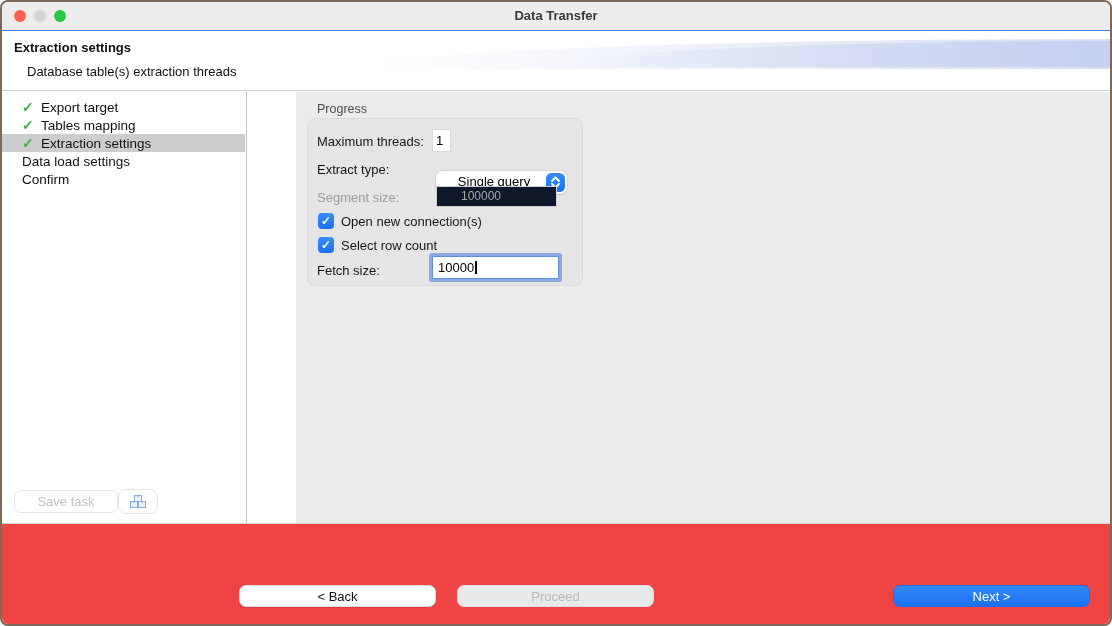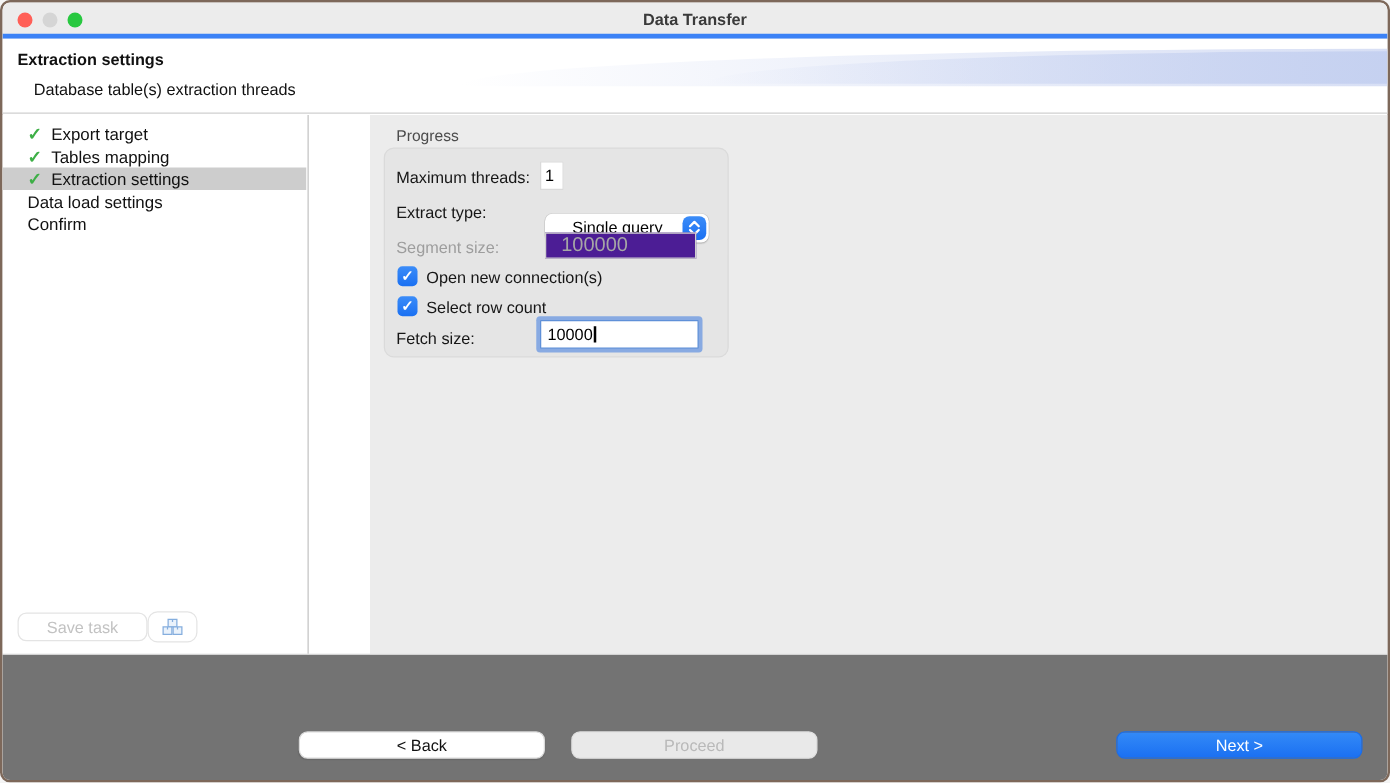--- a/index.html
+++ b/index.html
@@ -8,21 +8,21 @@
 
   .window {
     position:absolute; inset:0;
     border:2px solid #7d685a; border-radius:8px;
     overflow:hidden; background:#ffffff;
   }
 
   
   .titlebar {
     position:absolute; left:0; right:0; top:0; height:29px;
-    background:#ececec; border-bottom:4px solid #3b82f6;
+    background:#ececec; border-bottom:1px solid #3b82f6;
   }
   .traffic { position:absolute; top:8px; left:12px; display:flex; gap:8px; }
   .light { width:12px; height:12px; border-radius:50%; }
   .light.close { background:#ff5f57; }
   .light.min   { background:#d5d5d5; }
   .light.zoom  { background:#28c840; }
   .win-title {
     position:absolute; left:0; right:0; top:6px; text-align:center;
     font-size:13px; font-weight:bold; color:#3a3a3a;
   }
@@ -87,39 +87,39 @@
     box-shadow:0 0 0 0.5px rgba(0,0,0,0.12), 0 1px 1px rgba(0,0,0,0.12);
   }
   .dd-text { position:absolute; left:10px; right:25px; top:3px; text-align:center; font-size:13px; color:#000; }
   .dd-step {
     position:absolute; right:2px; top:2px; width:19px; height:19px; border-radius:5.5px;
     background:linear-gradient(#3b8cf8,#1a70f2);
     display:flex; align-items:center; justify-content:center;
   }
   .in-segment {
     position:absolute; left:140px; top:94px; width:121px; height:21px;
-    background:#4c1d95; border:1px solid #cfcfcf; font-size:16px; color:#a6a6a6;
-    padding-left:12px; line-height:19px;
+    background:#0f172a; border:1px solid #cfcfcf; font-size:12px; color:#a6a6a6;
+    padding-left:24px; line-height:19px;
   }
   .cbox {
     position:absolute; width:16px; height:16px; border-radius:4px;
     background:linear-gradient(#3b8cf8,#1a70f2);
     color:#fff; font-size:12px; font-weight:bold; text-align:center; line-height:16px;
   }
   .in-fetch {
     position:absolute; left:136px; top:164px; width:127px; height:23px;
     background:#fff; border:1px solid #5f90d8;
     box-shadow:0 0 0 3px rgba(120,160,226,0.85);
     font-size:13px; color:#000; padding-left:5px; line-height:21px; border-radius:1px;
   }
   .caret { display:inline-block; width:1.5px; height:13px; background:#000; vertical-align:-2px; margin-left:1px; }
 
   
   .footer-sep { position:absolute; left:0; right:0; top:521px; height:1px; background:#d3d3d3; }
-  .footer { position:absolute; left:0; right:0; top:522px; bottom:0; background:#737373;padding-left:16px; }
+  .footer { position:absolute; left:0; right:0; top:522px; bottom:0; background:#ef4444;padding-left:16px; }
   .btn {
     position:absolute; top:61px; width:197px; height:22px; border-radius:7px;
     font-size:13px; text-align:center; line-height:21px;
   }
   .btn.normal { background:#ffffff; border:1px solid #dadada; box-shadow:0 1px 1px rgba(0,0,0,0.10); color:#111; }
   .btn.disabled { background:#e9e9e9; border:1px solid #e0e0e0; color:#b9b9b9; }
   .btn.primary { background:linear-gradient(#338af7,#1b70f2); border:1px solid #1b6de8; color:#ffffff; }
   .btn-back { left:237px; } .btn-proceed { left:455px; } .btn-cancel { left:673px; } .btn-next { left:891px; }
 </style>
 </head>

